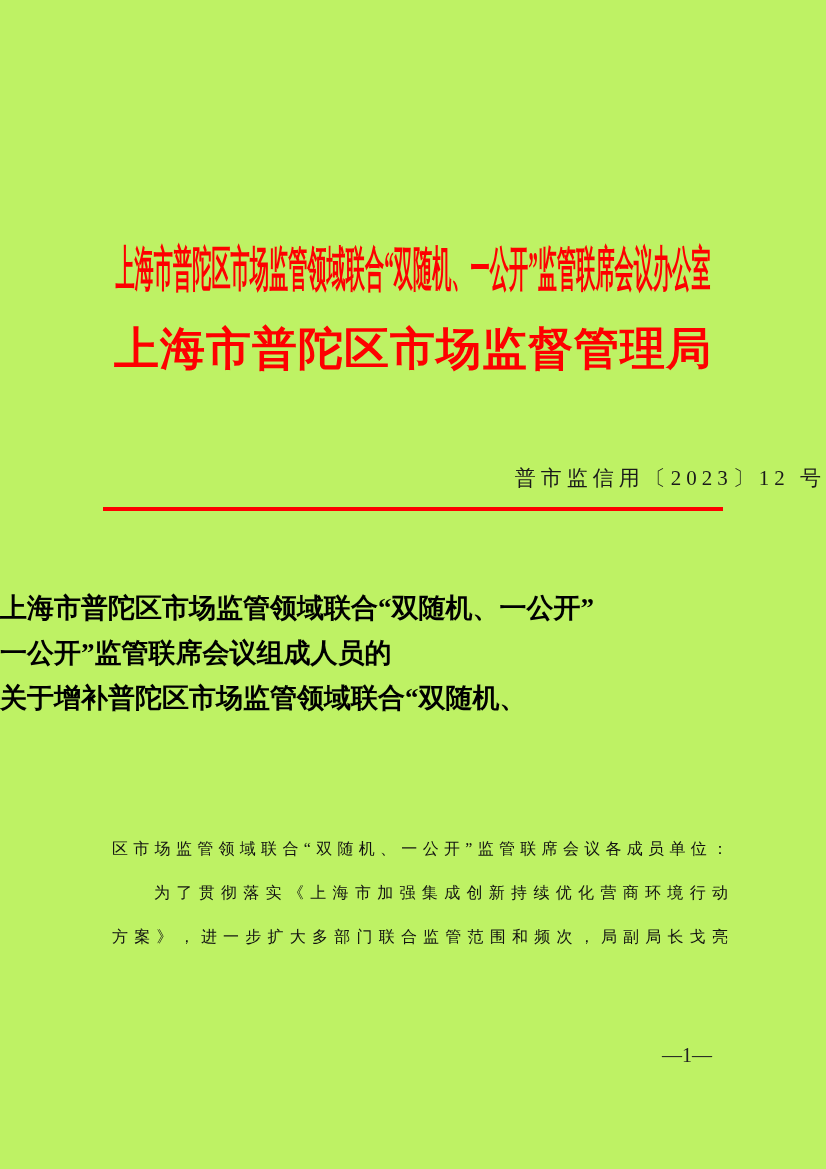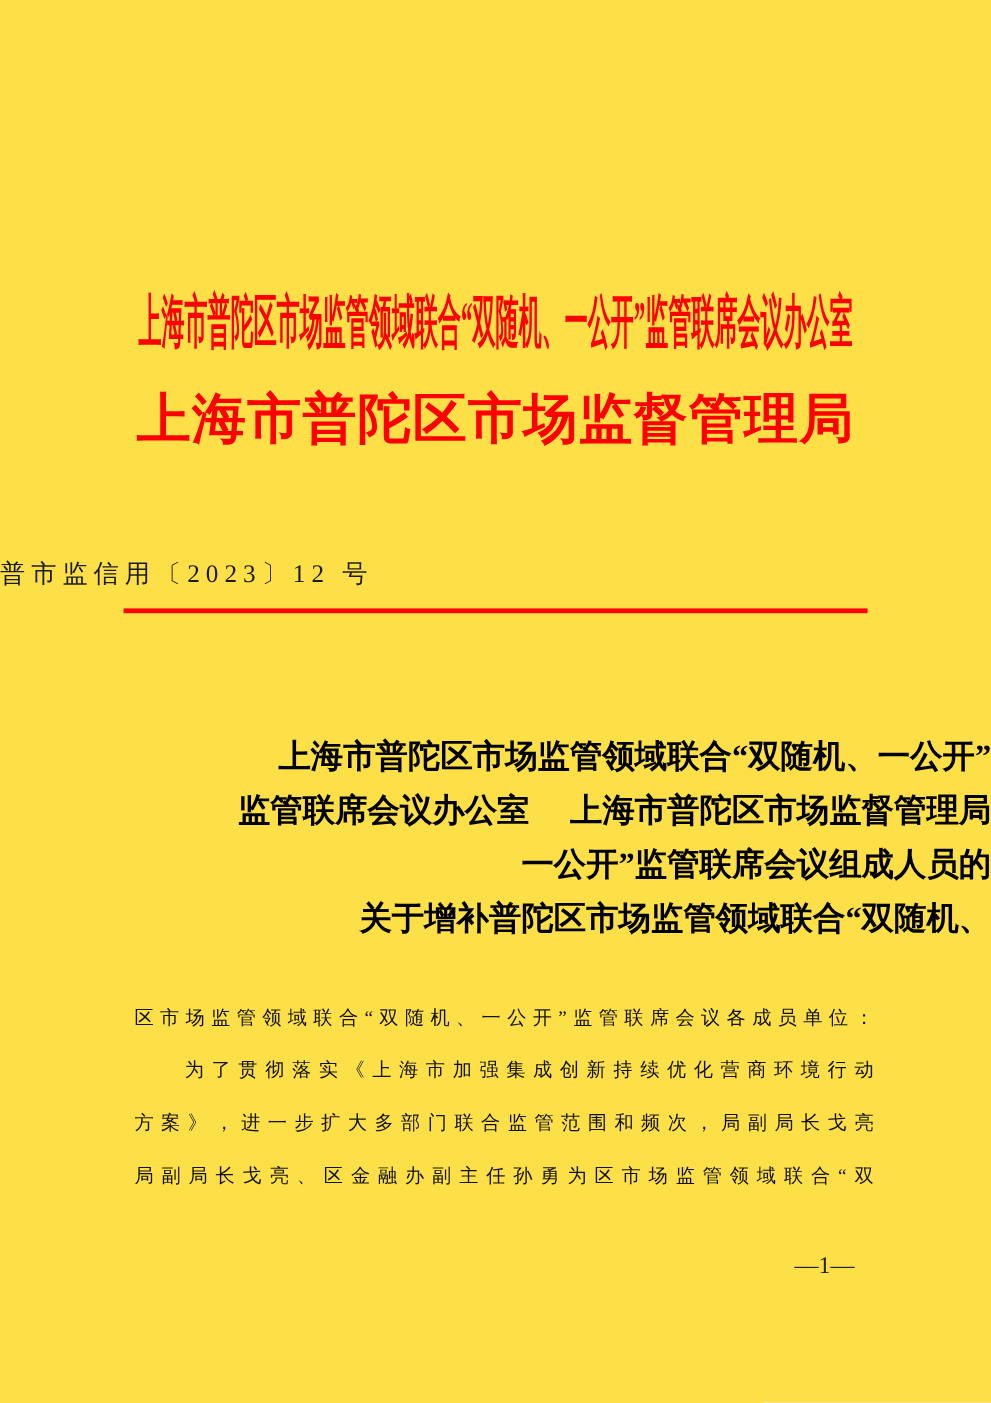--- a/index.html
+++ b/index.html
@@ -4,21 +4,21 @@
 <style>
   html, body {
     margin: 0;
     padding: 0;
     background: #ffffff;
   }
   .page {
     position: relative;
     width: 826px;
     height: 1169px;
-    background: #fde047;
+    background: #bef264;
     overflow: hidden;
     font-family: "Liberation Serif", "DejaVu Serif", serif;
     color: #000;
   }
 
   
   .issuer-line-1 {
     position: absolute;
     top: 242px;
     left: 0;
@@ -48,43 +48,43 @@
     font-weight: bold;
     letter-spacing: 1px;
     color: #fe0000;
     white-space: nowrap;
   }
   .doc-number {
     position: absolute;
     top: 464px;
     left: 0;
     width: 826px;
-    text-align: left;
+    text-align: right;
     font-size: 21px;
     line-height: 28px;
     letter-spacing: 5px;
     color: #1a1a1a;
     white-space: pre;
   }
   .red-rule {
     position: absolute;
     top: 507px;
     left: 103px;
     width: 620px;
     height: 4px;
     background: #fe0000;
   }
 
   
   .doc-title {
     position: absolute;
-    top: 608px;
+    top: 586px;
     left: 0;
     width: 826px;
-    text-align: right;
+    text-align: left;
   }
   .title-line {
     font-size: 27px;
     line-height: 45px;
     font-weight: bold;
     color: #000;
     white-space: pre;
   }
 
   
@@ -129,27 +129,25 @@
   </div>
 
   <div class="issuer-line-2">上海市普陀区市场监督管理局</div>
 
   <div class="doc-number">普市监信用〔2023〕12 号</div>
 
   <div class="red-rule"></div>
 
   <div class="doc-title">
     <div class="title-line">上海市普陀区市场监管领域联合“双随机、一公开”</div>
-    <div class="title-line">监管联席会议办公室　 上海市普陀区市场监督管理局</div>
     <div class="title-line">一公开”监管联席会议组成人员的</div>
     <div class="title-line">关于增补普陀区市场监管领域联合“双随机、</div>
   </div>
 
   <div class="doc-body">
     <div class="body-line">区市场监管领域联合“双随机、一公开”监管联席会议各成员单位：</div>
     <div class="body-line indent">为了贯彻落实《上海市加强集成创新持续优化营商环境行动</div>
     <div class="body-line">方案》，进一步扩大多部门联合监管范围和频次，局副局长戈亮</div>
-    <div class="body-line">局副局长戈亮、区金融办副主任孙勇为区市场监管领域联合“双</div>
   </div>
 
   <div class="page-number">—1—</div>
 
 </div>
 
 </body></html>

